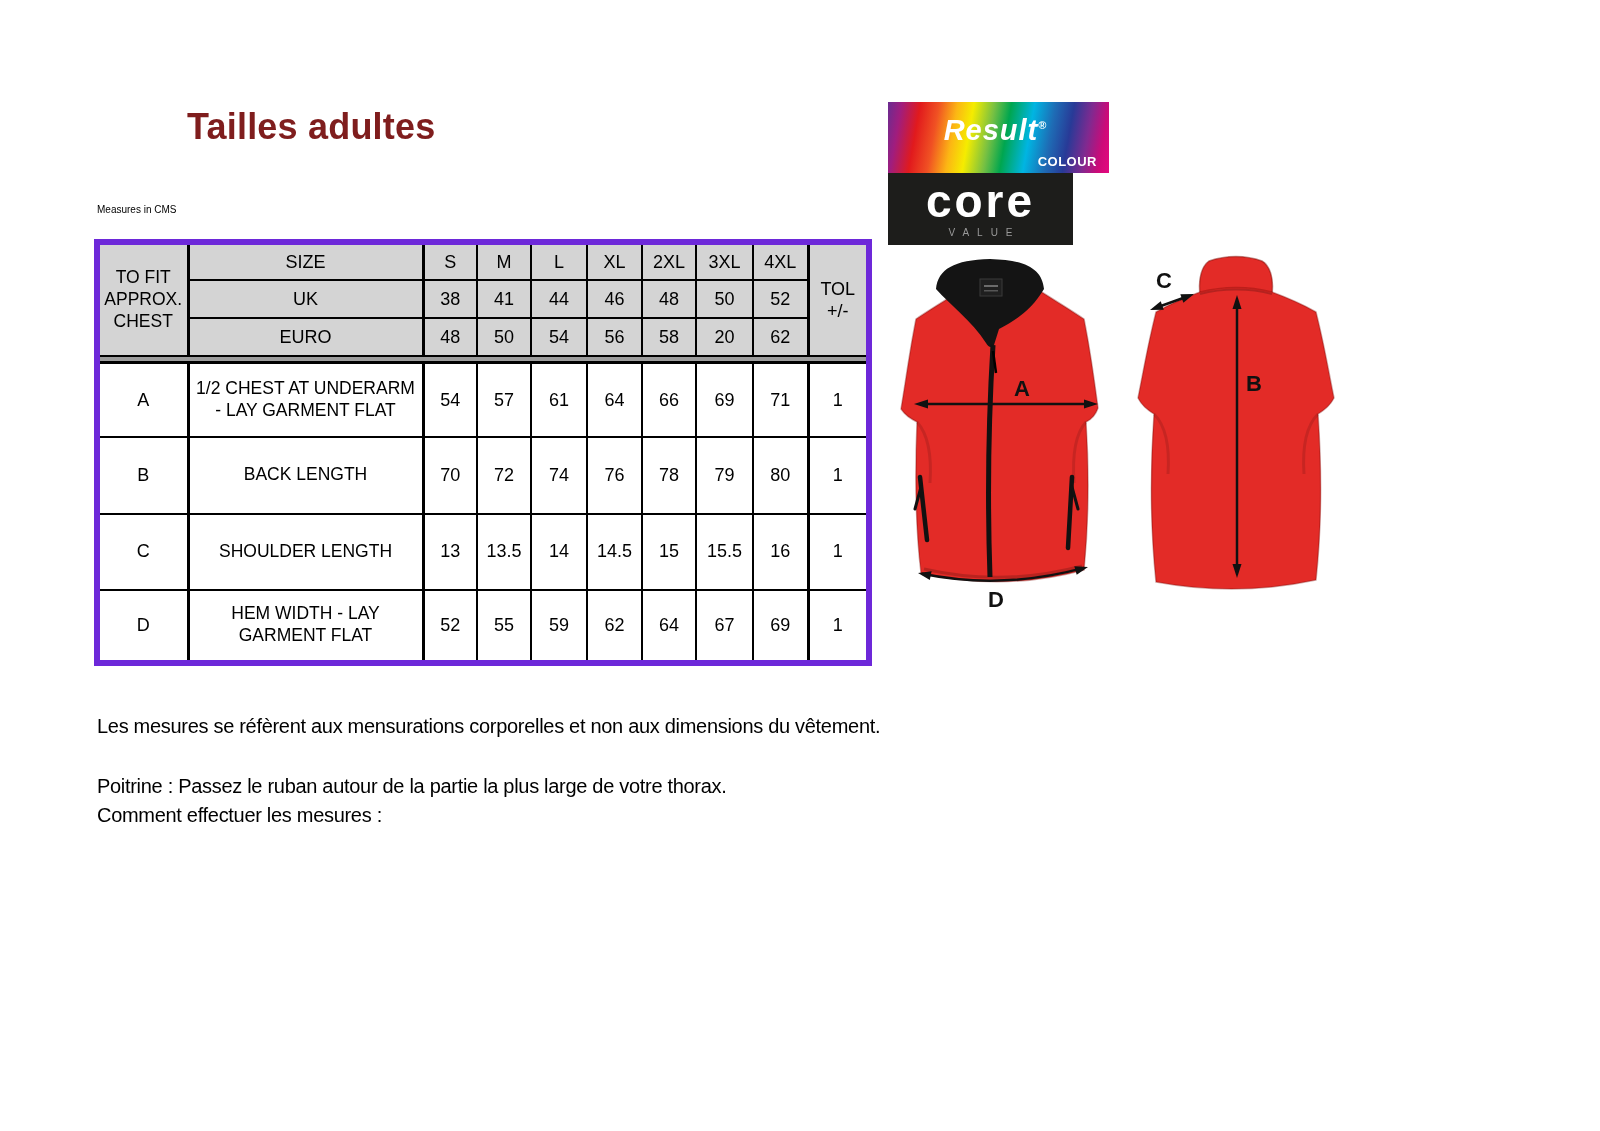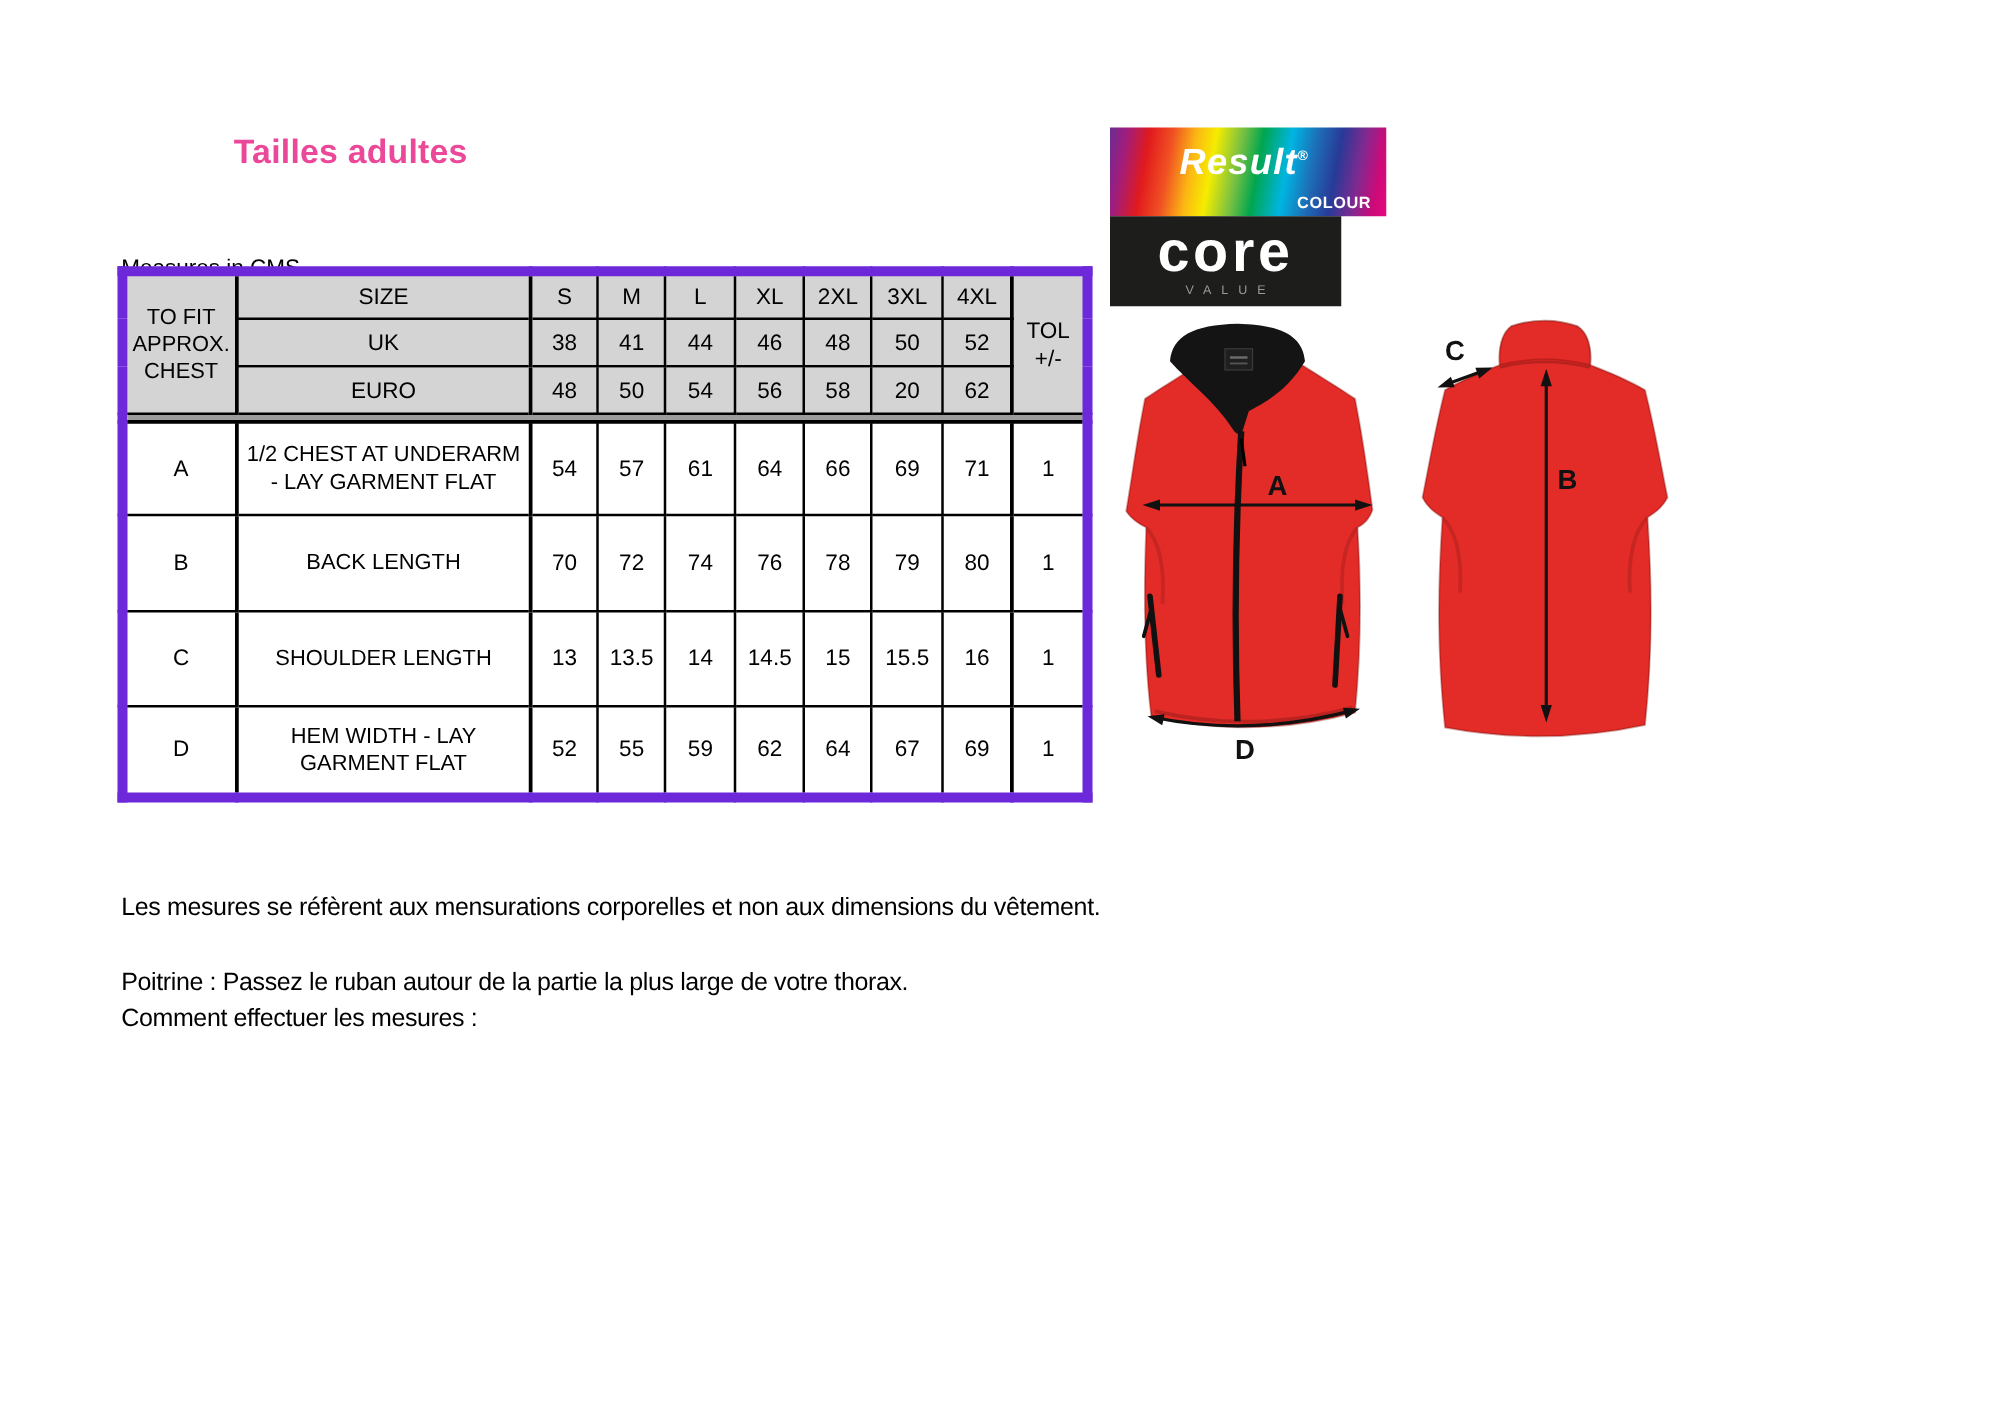--- a/index.html
+++ b/index.html
@@ -2,30 +2,30 @@
 <html><head>
 <meta charset="utf-8">
 <style>
   html,body { margin:0; padding:0; background:#ffffff; }
   .page {
     position:relative; width:1600px; height:1131px; background:#ffffff;
     font-family:"Liberation Sans", sans-serif; color:#000; overflow:hidden;
   }
   .title {
     position:absolute; left:187px; top:106px;
-    font-size:27px; font-weight:bold; color:#ec4899; letter-spacing:0.2px;
+    font-size:36px; font-weight:bold; color:#7f1d1d; letter-spacing:0.2px;
   }
   .measures-note {
-    position:absolute; left:97px; top:204px; font-size:18px; color:#000;
+    position:absolute; left:97px; top:204px; font-size:10px; color:#000;
   }
   
   table.size-table {
-    position:absolute; left:94px; top:213px;
+    position:absolute; left:94px; top:239px;
     border-collapse:collapse; table-layout:fixed;
-    border:8px solid #6d28d9;
+    border:6px solid #6d28d9;
   }
   .size-table td {
     border:2px solid #000; text-align:center; vertical-align:middle;
     font-size:18px; padding:0 4px; line-height:1.25; overflow:hidden;
   }
   .size-table .hdr { background:#d4d4d4; }
   .size-table td.corner { font-size:17.5px; border-right-width:3px; }
   .size-table td.hlabel { border-right-width:3px; }
   .size-table td.rlabel { border-right-width:3px; font-size:17.5px; }
   .size-table td.rkey   { border-right-width:3px; }

